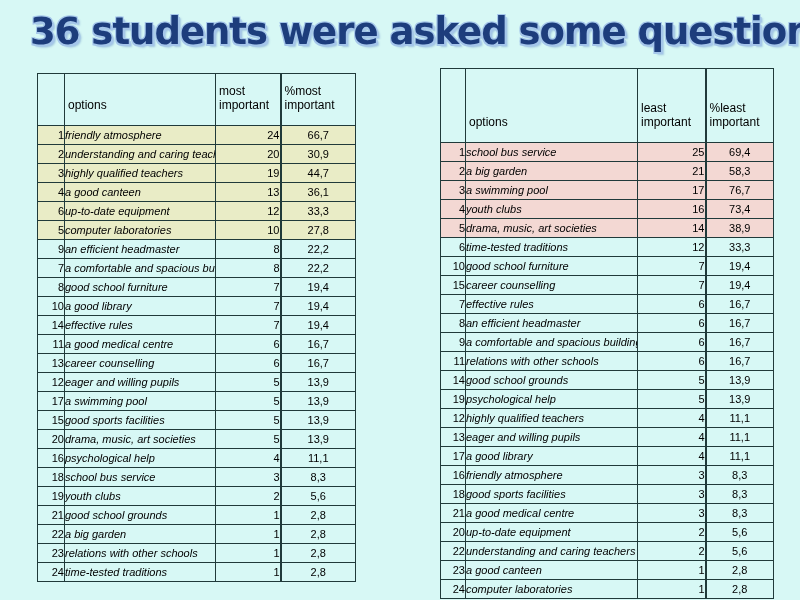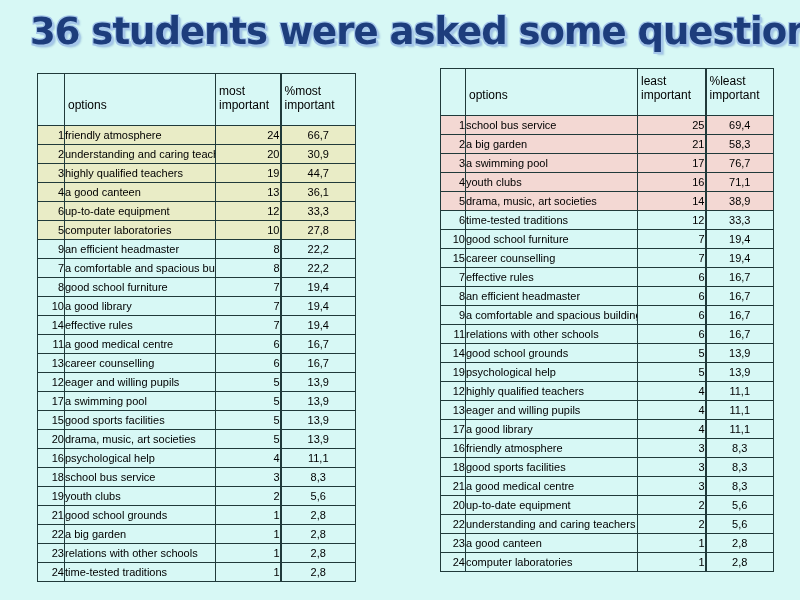--- a/index.html
+++ b/index.html
@@ -55,28 +55,28 @@
   table.data-table thead th {
     font-weight: normal;
     text-align: left;
     vertical-align: bottom;
     white-space: normal;
     padding: 1px 3px 13px 3px;
     font-size: 12px;
     line-height: 14px;
   }
   #table-most thead th { height: 52px; }
-  #table-least thead th { height: 47px; }
+  #table-least thead th { height: 74px; }
 
   table.data-table tbody td {
     height: 18px;
     line-height: 18px;
   }
   td.c-num { text-align: right; padding-right: 3px; }
-  td.c-opt { text-align: left;  padding-left: 3px; }
+  td.c-opt { text-align: left;  padding-left: 3px; font-style: italic; }
   td.c-val { text-align: right; padding-right: 4px; }
   td.c-pct { text-align: center; padding-right: 4px; }
 
   tr.hl td { background: var(--hl); }
 
   #table-most  { left: 37px;  top: 73px;  width: 318px; }
   #table-least { left: 440px; top: 68px;  width: 333px; }
 
   #table-most  col.c-num { width: 27px; }
   #table-most  col.c-opt { width: 151px; }
@@ -287,21 +287,21 @@
       <tr class="hl">
         <td class="c-num">3</td>
         <td class="c-opt">a swimming pool</td>
         <td class="c-val">17</td>
         <td class="c-pct">76,7</td>
       </tr>
       <tr class="hl">
         <td class="c-num">4</td>
         <td class="c-opt">youth clubs</td>
         <td class="c-val">16</td>
-        <td class="c-pct">71,1</td>
+        <td class="c-pct">73,4</td>
       </tr>
       <tr class="hl">
         <td class="c-num">5</td>
         <td class="c-opt">drama, music, art societies</td>
         <td class="c-val">14</td>
         <td class="c-pct">38,9</td>
       </tr>
       <tr>
         <td class="c-num">6</td>
         <td class="c-opt">time-tested traditions</td>

